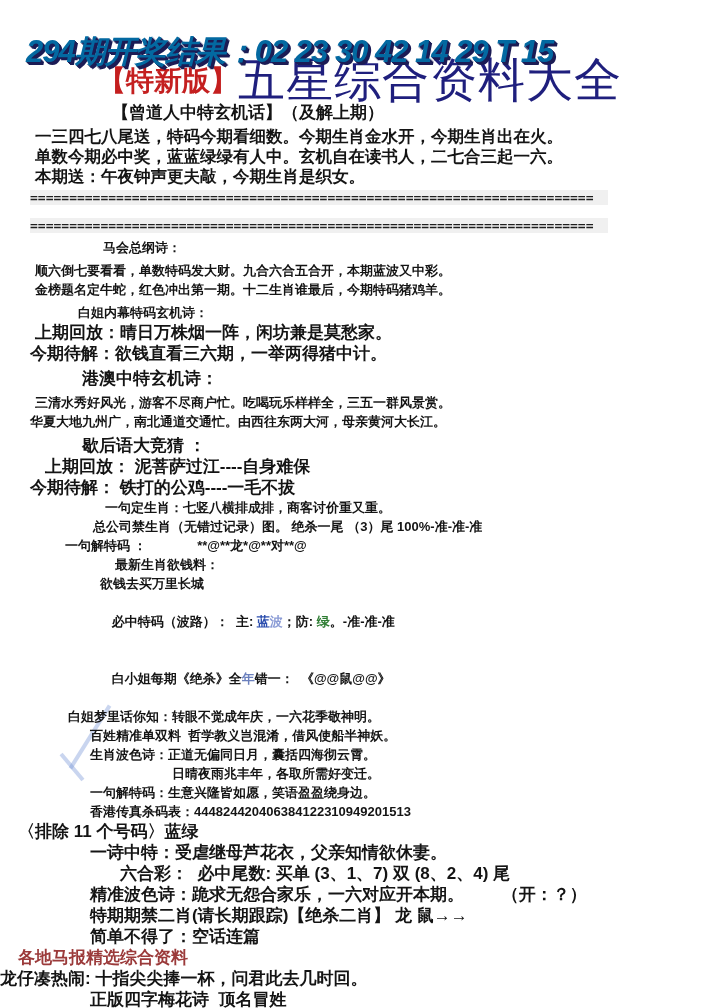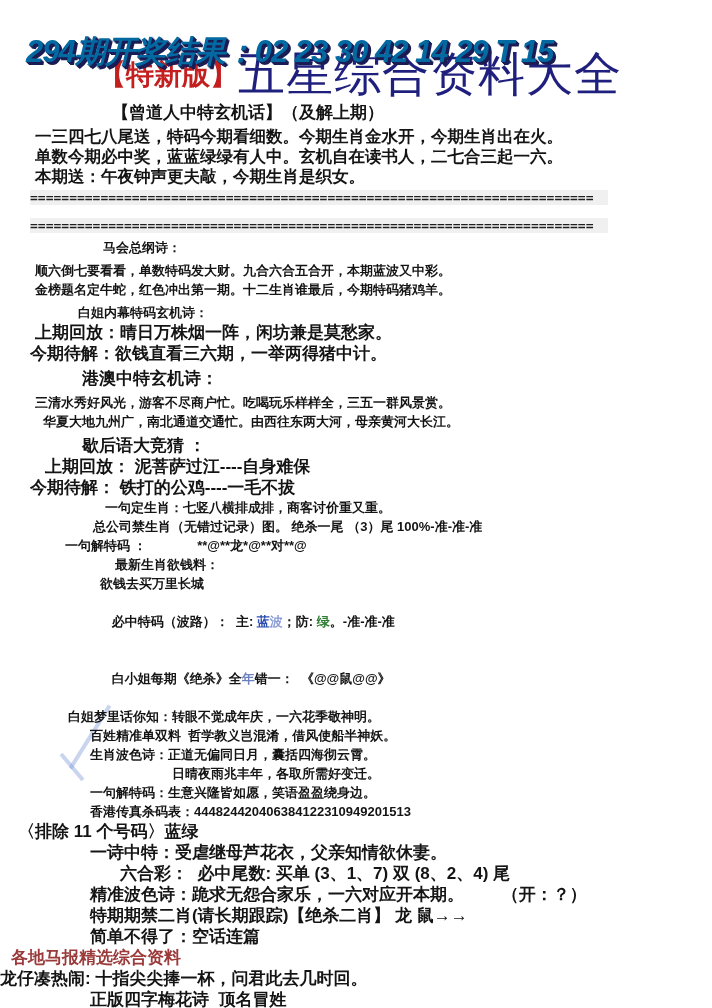--- a/index.html
+++ b/index.html
@@ -8,21 +8,21 @@
 
   .page { position:absolute; inset:0; background:#ffffff; }
 
   
   .banner {
     position:absolute; top:31px; left:26px; z-index:3;
     font-size:31px; font-weight:800; font-style:italic; white-space:nowrap;
     color:#0369a1; letter-spacing:-1px;
     text-shadow:2px 2px 0 #1c1c55, 3px 3px 0 #1c1c55, 1px 1px 0 #1c1c55;
   }
-  .title-row { position:absolute; top:50px; left:98px; z-index:1; display:flex; align-items:flex-end; white-space:nowrap; }
+  .title-row { position:absolute; top:56px; left:98px; z-index:1; display:flex; align-items:flex-end; white-space:nowrap; }
   .title-tag { font-family:"Liberation Serif","DejaVu Serif",serif; font-size:28px; font-weight:700; color:#c41f1f; padding-bottom:5px; }
   .title-main { font-family:"Liberation Serif","DejaVu Serif",serif; font-size:47px; line-height:1.05; color:#1f1f7d; letter-spacing:1px; }
   .subtitle { position:absolute; top:101px; left:112px; z-index:1; font-size:17px; font-weight:700; }
 
   
   .content { position:absolute; top:126px; left:0; width:712px; z-index:1; }
   .ln { font-size:13px; font-weight:700; line-height:19px; white-space:pre; }
   .md { font-size:16.5px; line-height:20px; }
   .lg { font-size:17px;   line-height:21px; }
   .divider {
@@ -74,21 +74,21 @@
     <div class="ln mt4 mb4" style="padding-left:103px">马会总纲诗：</div>
     <div class="ln" style="padding-left:35px">顺六倒七要看看，单数特码发大财。九合六合五合开，本期蓝波又中彩。</div>
     <div class="ln" style="padding-left:35px">金榜题名定牛蛇，红色冲出第一期。十二生肖谁最后，今期特码猪鸡羊。</div>
 
     <div class="ln mt4" style="padding-left:78px">白姐内幕特码玄机诗：</div>
     <div class="ln lg" style="padding-left:35px">上期回放：晴日万株烟一阵，闲坊兼是莫愁家。</div>
     <div class="ln lg" style="padding-left:30px">今期待解：欲钱直看三六期，一举两得猪中计。</div>
 
     <div class="ln lg mt4 mb4" style="padding-left:82px">港澳中特玄机诗：</div>
     <div class="ln" style="padding-left:35px">三清水秀好风光，游客不尽商户忙。吃喝玩乐样样全，三五一群风景赏。</div>
-    <div class="ln" style="padding-left:43px">华夏大地九州广，南北通道交通忙。由西往东两大河，母亲黄河大长江。</div>
+    <div class="ln" style="padding-left:30px">华夏大地九州广，南北通道交通忙。由西往东两大河，母亲黄河大长江。</div>
 
     <div class="ln lg mt4" style="padding-left:82px">歇后语大竞猜 ：</div>
     <div class="ln lg" style="padding-left:45px">上期回放： 泥菩萨过江----自身难保</div>
     <div class="ln lg" style="padding-left:30px">今期待解： 铁打的公鸡----一毛不拔</div>
 
     <div class="ln" style="padding-left:105px">一句定生肖：七竖八横排成排，商客讨价重又重。</div>
     <div class="ln" style="padding-left:93px">总公司禁生肖（无错过记录）图。 绝杀一尾 （3）尾 100%-准-准-准</div>
     <div class="ln" style="padding-left:65px">一句解特码 ：              **@**龙*@**对**@</div>
     <div class="ln" style="padding-left:115px">最新生肖欲钱料：</div>
     <div class="ln" style="padding-left:100px">欲钱去买万里长城</div>
@@ -107,20 +107,20 @@
     <div class="ln" style="padding-left:172px">日晴夜雨兆丰年，各取所需好变迁。</div>
     <div class="ln" style="padding-left:90px">一句解特码：生意兴隆皆如愿，笑语盈盈绕身边。</div>
     <div class="ln" style="padding-left:90px">香港传真杀码表：444824420406384122310949201513</div>
     <div class="ln lg" style="padding-left:18px">〈排除 11 个号码〉蓝绿</div>
     <div class="ln lg" style="padding-left:90px">一诗中特：受虐继母芦花衣，父亲知情欲休妻。</div>
     <div class="ln lg" style="padding-left:120px">六合彩：  必中尾数: 买单 (3、1、7) 双 (8、2、4) 尾</div>
     <div class="ln lg" style="padding-left:90px">精准波色诗：跪求无怨合家乐，一六对应开本期。        （开：？）</div>
     <div class="ln lg" style="padding-left:90px">特期期禁二肖(请长期跟踪)【绝杀二肖】 龙 鼠→→</div>
     <div class="ln lg" style="padding-left:90px">简单不得了：空话连篇</div>
 
-    <div class="ln lg c-section" style="padding-left:11px">各地马报精选综合资料</div>
+    <div class="ln lg c-section" style="padding-left:18px">各地马报精选综合资料</div>
 
     <div class="ln lg" style="">龙仔凑热闹: 十指尖尖捧一杯，问君此去几时回。</div>
     <div class="ln lg" style="padding-left:90px">正版四字梅花诗  顶名冒姓</div>
 
   </div>
 
 </div>
 
 </body></html>

